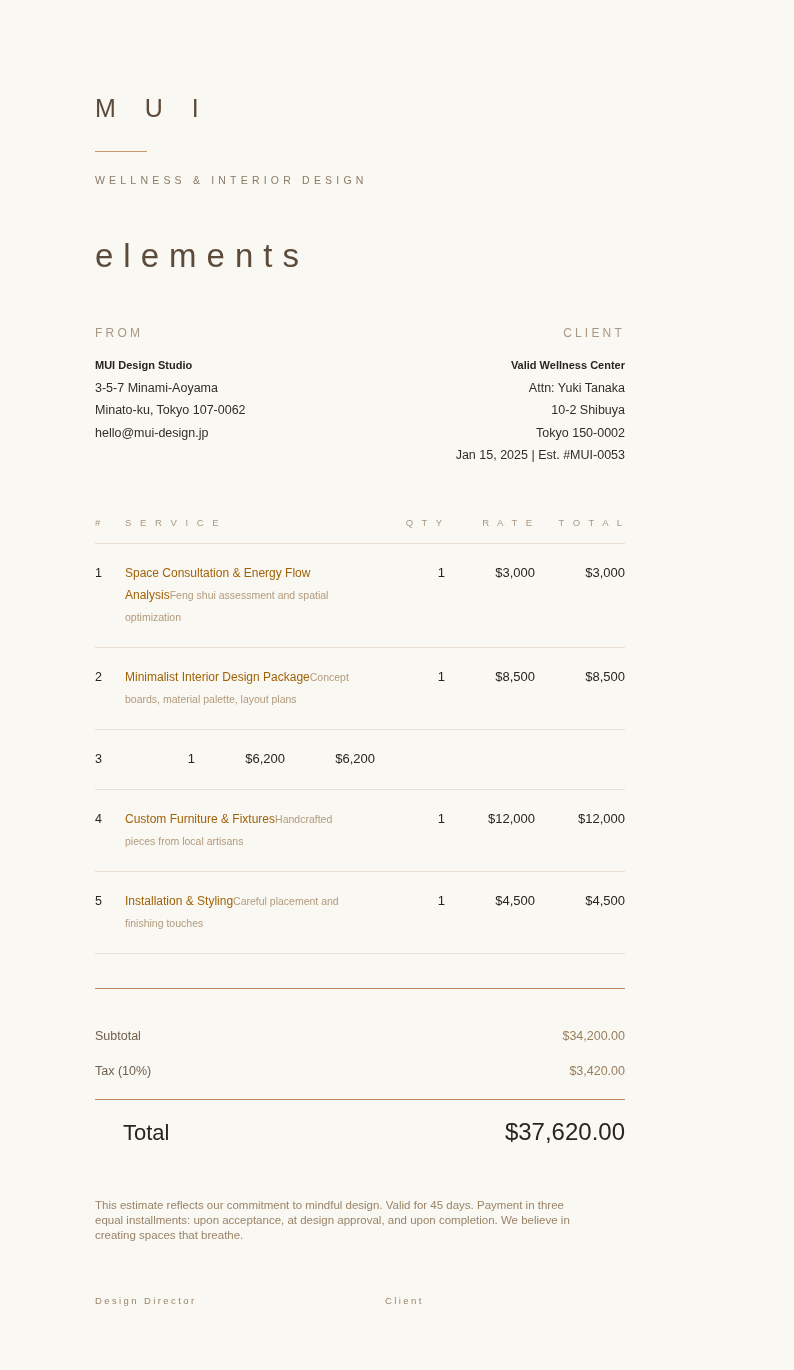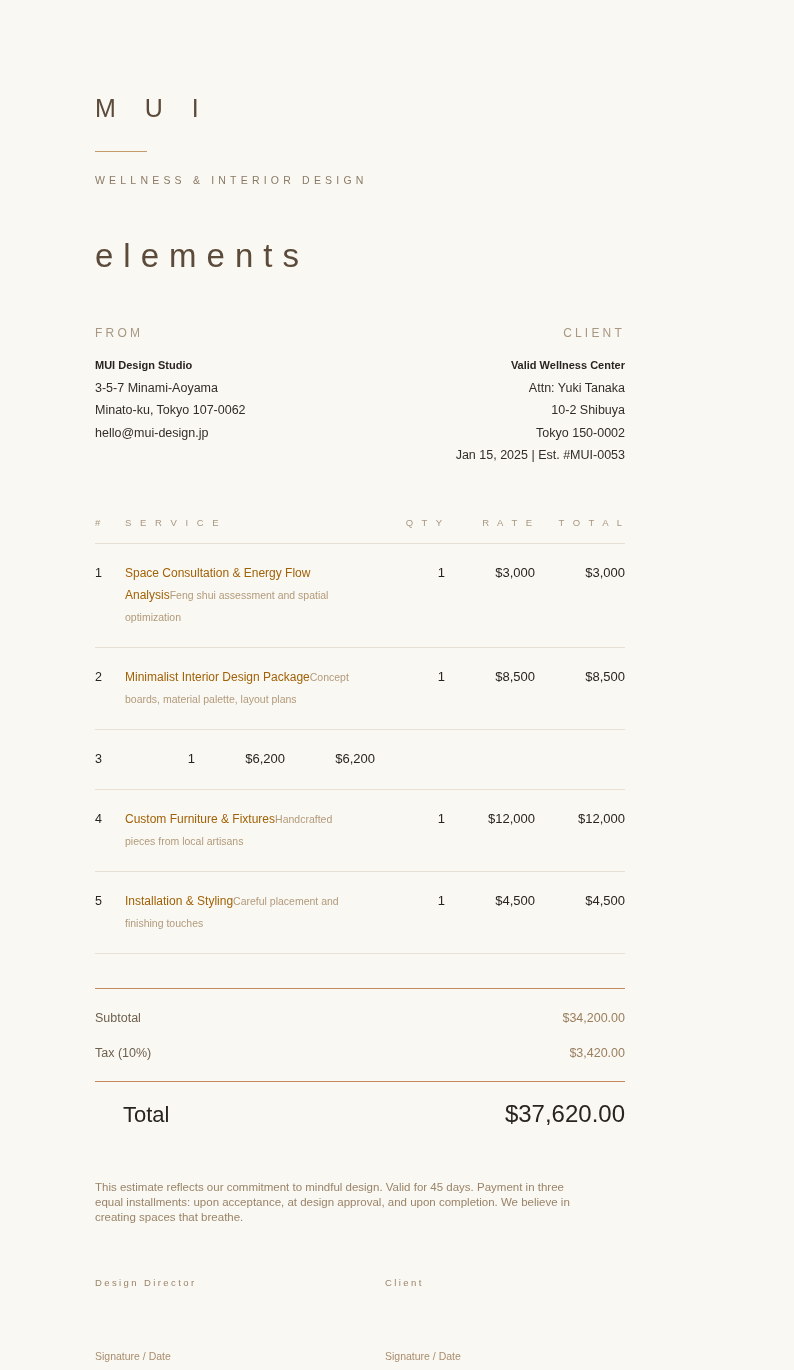--- a/index.html
+++ b/index.html
@@ -105,21 +105,21 @@
   .item-row .col-rate,
   .item-row .col-total { font-size: 13px; line-height: 22px; }
   .item-desc { line-height: 22px; }
   .item-name { color: #a16207; font-size: 12px; }
   .item-note {
     color: #b29a7b;
     font-size: 10.5px;
   }
 
   
-  .totals { margin-top: 34px; border-top: 1px solid #c4895c; padding-top: 22px; }
+  .totals { margin-top: 34px; border-top: 1px solid #c4895c; padding-top: 40px; }
   .total-line {
     display: flex;
     justify-content: space-between;
     font-size: 12.5px;
     color: #6f604f;
     margin-bottom: 21px;
   }
   .total-line .val { color: #9a7f5f; }
   .grand {
     display: flex;

